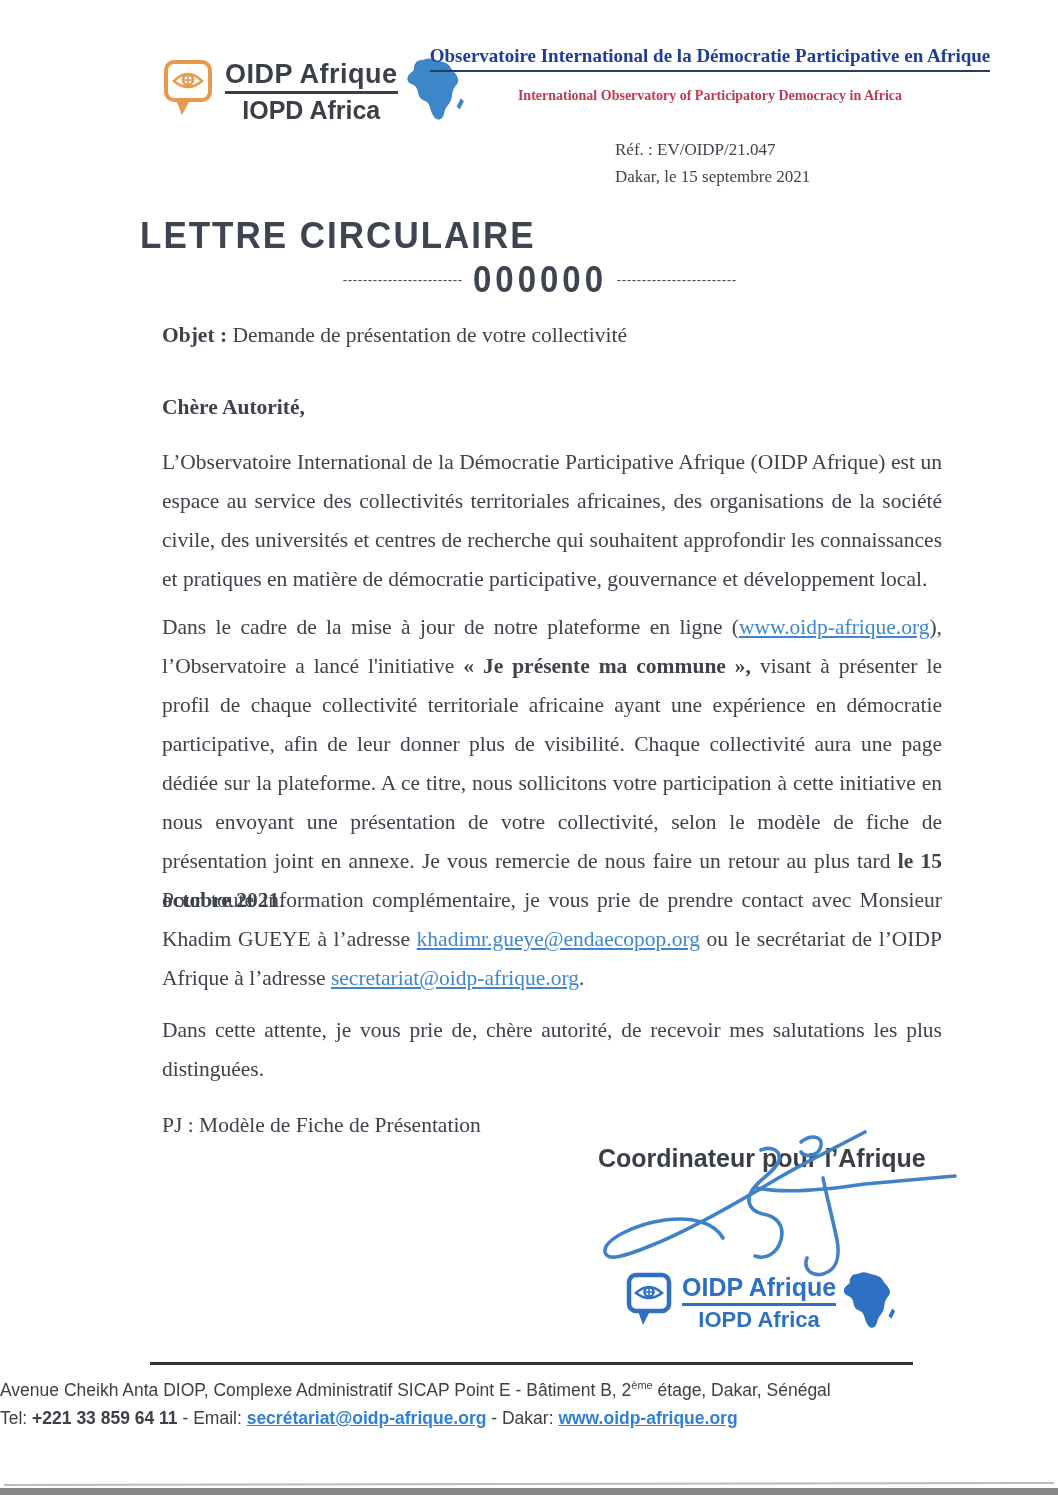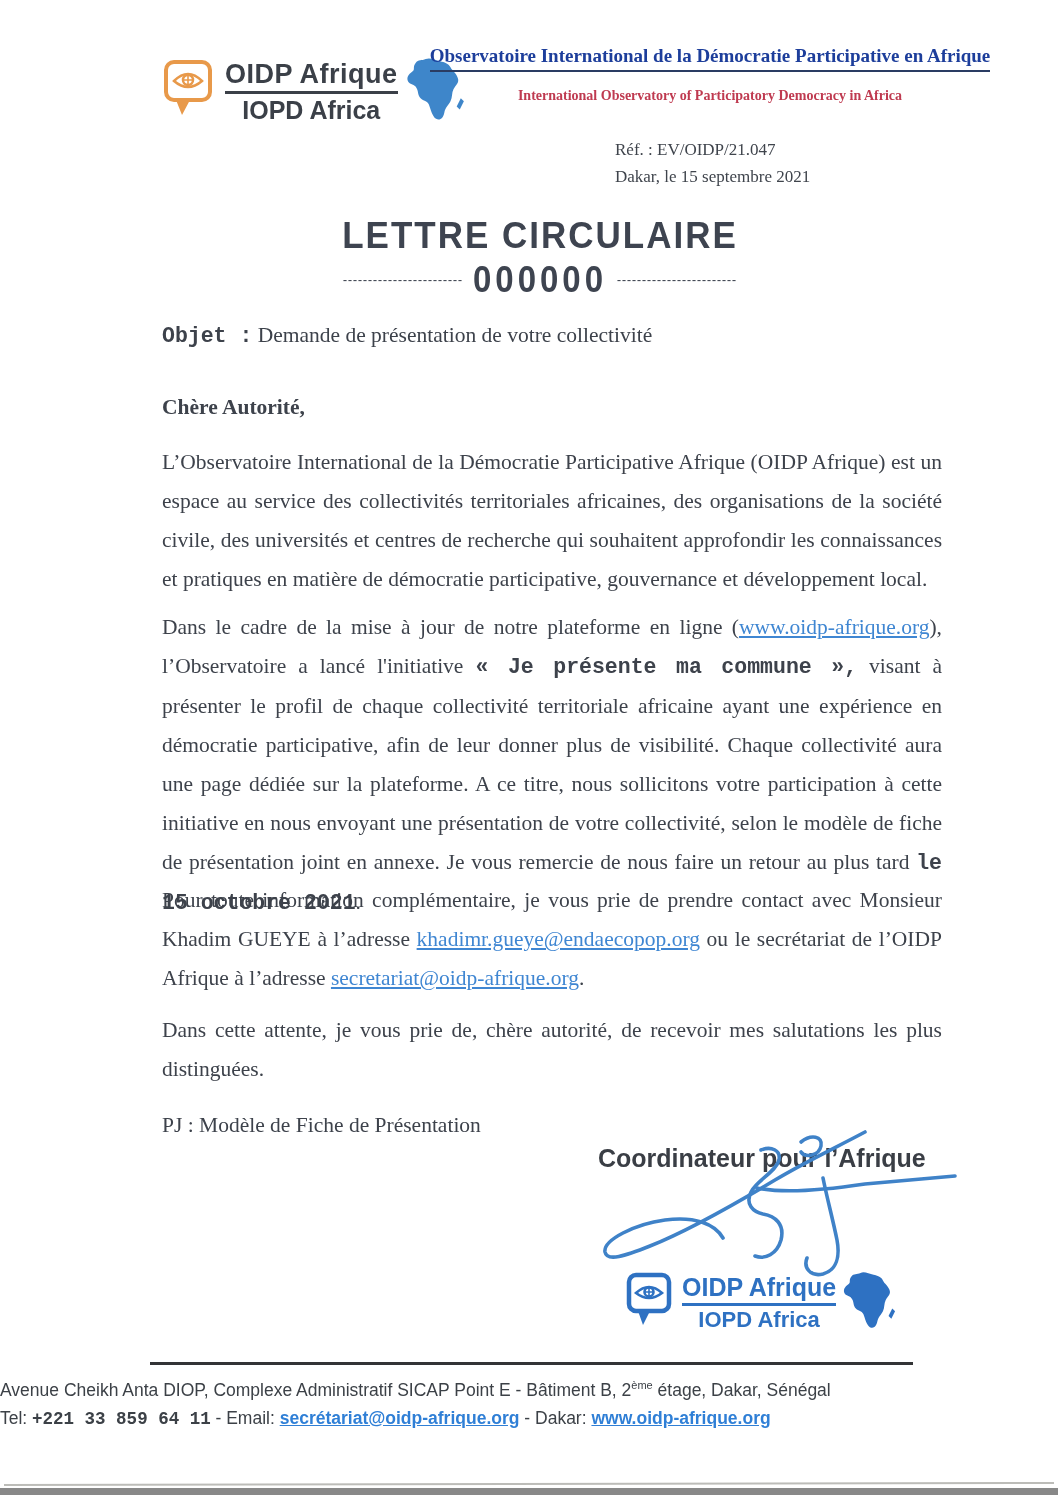--- a/index.html
+++ b/index.html
@@ -20,40 +20,40 @@
   .org-block { position:absolute; left:420px; top:45px; width:580px; text-align:center; }
   .org-fr {
     display:inline-block; white-space:nowrap; font-weight:700; font-size:19px;
     color:#1d3e9b; padding-bottom:3px; border-bottom:2.5px solid #2a3c63;
   }
   .org-en { white-space:nowrap; font-weight:700; font-size:14px; color:#bf3a50; margin-top:16px; }
 
   .ref-block { position:absolute; left:615px; top:136px; font-size:17px; line-height:27px; color:#3f444c; }
 
   
-  .title-block { position:absolute; left:140px; top:215px; width:800px; text-align:center; }
+  .title-block { position:absolute; left:140px; top:215px; width:800px; text-align:left; }
   .title-main {
     font-family:"Liberation Sans", sans-serif; font-weight:700; font-size:35px;
     letter-spacing:2px; color:#3e4450; transform:scaleY(1.08);
   }
   .title-number-row { margin-top:6px; display:flex; justify-content:center; align-items:center; gap:10px; }
   .dashes { font-size:12px; font-weight:700; letter-spacing:1px; color:#3e4450; overflow:hidden; }
   .title-number { font-family:"Liberation Sans", sans-serif; font-weight:700; font-size:33px; letter-spacing:4px; color:#3e4450; transform:scaleY(1.1); }
 
   
   .bodytext { font-size:21.5px; line-height:39px; color:#3d424b; }
   .subject    { position:absolute; left:162px; top:316px; }
   .salutation { position:absolute; left:162px; top:388px; font-weight:700; }
   .para { position:absolute; left:162px; width:780px; text-align:justify; }
   .p1 { top:443px; }
   .p2 { top:608px; }
   .p3 { top:881px; }
   .p4 { top:1011px; }
   .pj { position:absolute; left:162px; top:1106px; }
-  b, .bold { font-weight:700;font-family:Liberation Mono, monospace; }
+  b, .bold { font-weight:700; }
   a.link { color:#3f86d2; text-decoration:underline; cursor:pointer; }
 
   
   .sig-text {
     position:absolute; left:598px; top:1143px;
     font-family:"Liberation Sans", sans-serif; font-weight:700; font-size:25px;
     line-height:31px; color:#3a3e45;
   }
   .sig-svg { position:absolute; left:565px; top:1128px; pointer-events:none; }
 

